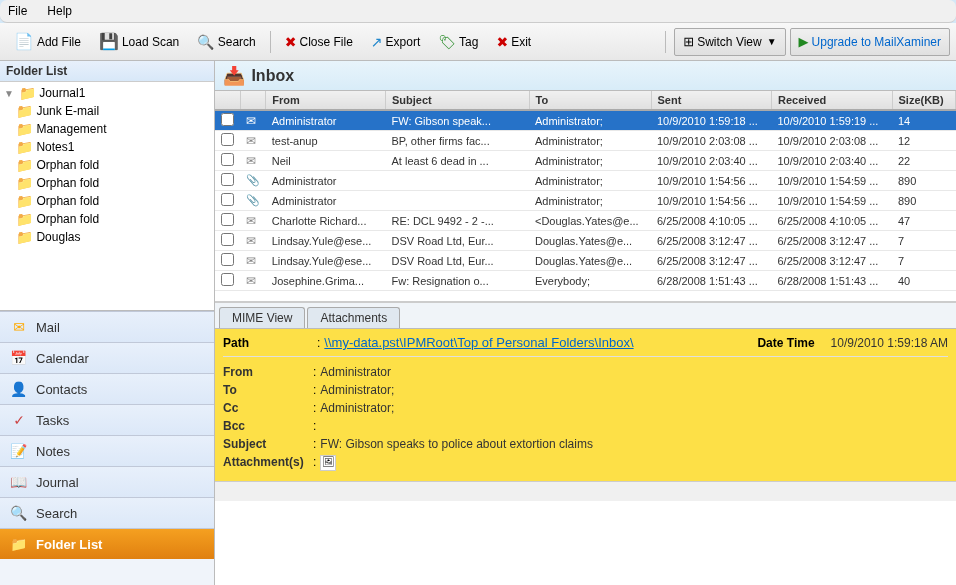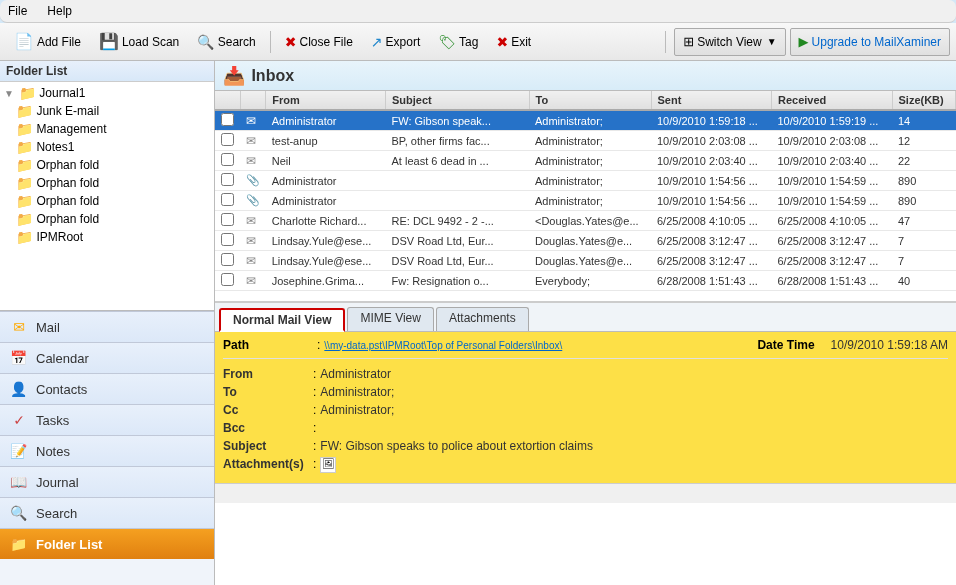--- a/index.html
+++ b/index.html
@@ -69,21 +69,21 @@
     .preview-tab.active { background: #fff; border-bottom: 1px solid #fff; font-weight: bold; color: #333; position: relative; top: 1px; }
     .preview-tab.active.highlighted { border: 2px solid #cc0000; border-bottom: 2px solid #fff; }
 
     
     .preview-content { padding: 6px 8px; flex: 1; overflow-y: auto; background: #fde047; font-size: 12px; }
     .preview-row { display: flex; margin-bottom: 4px; align-items: flex-start; }
     .preview-label { width: 90px; font-weight: bold; color: #333; flex-shrink: 0; }
     .preview-value { color: #333; flex: 1; }
     .preview-path-row { display: flex; margin-bottom: 8px; align-items: center; border-bottom: 1px solid #e0e0e0; padding-bottom: 6px; }
     .preview-path-label { font-weight: bold; width: 90px; }
-    .preview-path-value { color: #0066cc; text-decoration: underline; cursor: pointer; flex: 1; font-size: 10px; }
+    .preview-path-value { color: #0066cc; text-decoration: underline; cursor: pointer; flex: 1; font-size: 13px; }
     .preview-datetime-label { margin-left: auto; font-weight: bold; margin-right: 8px; }
     .preview-datetime-value { color: #333; }
 
     
     ::-webkit-scrollbar { width: 12px; height: 12px; }
     ::-webkit-scrollbar-track { background: #f0f0f0; }
     ::-webkit-scrollbar-thumb { background: #c0c0c0; border: 1px solid #aaa; }
 
     
     .icon-mail { color: #ffaa00; }
@@ -184,21 +184,21 @@
         <div class="folder-item" style="padding-left: 16px;">
           <span style="color:#f5a020; font-size:14px;">📁</span>
           <span>Orphan fold</span>
         </div>
         <div class="folder-item" style="padding-left: 16px;">
           <span style="color:#f5a020; font-size:14px;">📁</span>
           <span>Orphan fold</span>
         </div>
         <div class="folder-item" style="padding-left: 16px;">
           <span style="color:#f5a020; font-size:14px;">📁</span>
-          <span>IPMRoot</span>
+          <span>Douglas</span>
         </div>
       </div>
       <div class="folder-scroll-area">
         
       </div>
     </div>
 
     <div class="nav-items">
       <div class="nav-item">
         <span class="nav-icon icon-mail">✉</span>
@@ -351,21 +351,20 @@
                 <td>40</td>
               </tr>
             </tbody>
         </table>
       </div>
     </div>
 
     <div class="email-preview-section">
 
       <div class="preview-tabs">
-        <div class="preview-tab active highlighted">Normal Mail View</div>
         <div class="preview-tab">MIME View</div>
         <div class="preview-tab">Attachments</div>
       </div>
 
       <div class="preview-content">
         <div class="preview-path-row">
           <span class="preview-path-label">Path</span>
           <span style="margin: 0 4px;">:</span>
           <span class="preview-path-value">\\my-data.pst\IPMRoot\Top of Personal Folders\Inbox\</span>
           <span class="preview-datetime-label">Date Time</span>

